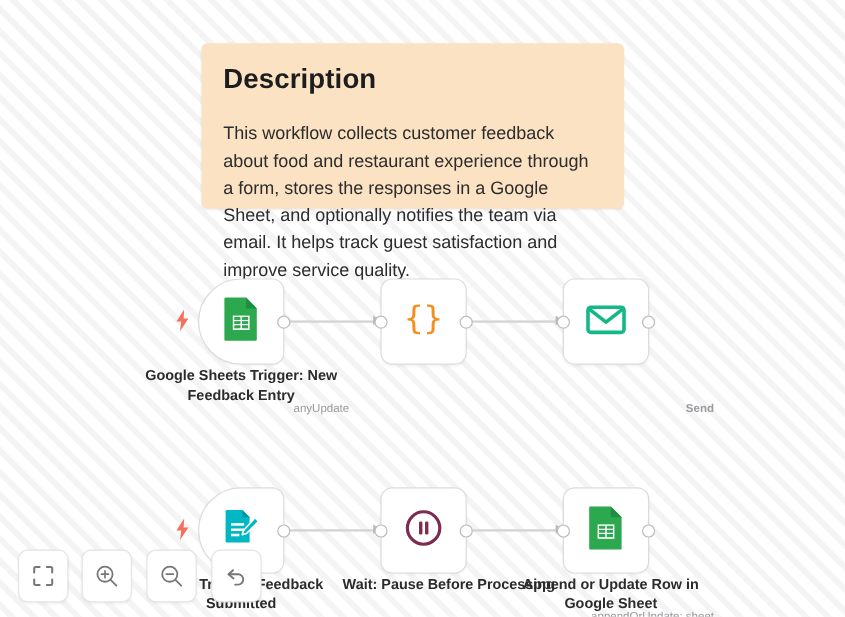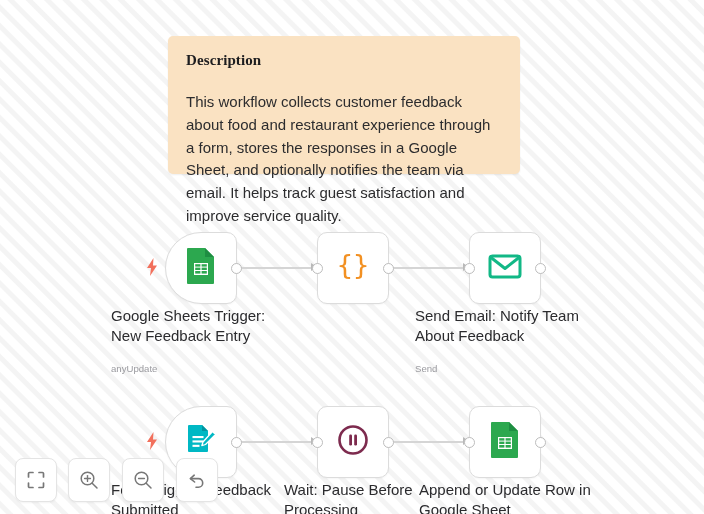--- a/index.html
+++ b/index.html
@@ -25,22 +25,22 @@
   
   .sticky{
     position:absolute;
     background:#fae2c2;
     border-radius:5px;
     box-sizing:border-box;
     padding:16px 18px 12px 18px;
     box-shadow:0 1px 2px rgba(0,0,0,.07);
   }
   .sticky-title{
-    font-size:15px;font-weight:bold;color:#1d1d1f;
-    margin:0 0 22px 0;letter-spacing:.1px;font-family:Liberation Serif, serif;
+    font-size:23px;font-weight:bold;color:#1d1d1f;
+    margin:0 0 22px 0;letter-spacing:.1px;
   }
   .sticky-body{
     font-size:15px;color:#2c2c2e;line-height:1.52;margin:0;
     max-width:330px;
   }
 
   
   .node{
     position:absolute;
     width:72px;height:72px;
@@ -50,36 +50,37 @@
     box-sizing:border-box;
     display:flex;align-items:center;justify-content:center;
     box-shadow:0 1px 2px rgba(0,0,0,.04);
   }
   .node.trigger{
     border-top-left-radius:36px;
     border-bottom-left-radius:36px;
   }
   .node-label{
     position:absolute;
-    font-size:15px;
+    text-align:center;
+    font-size:12px;
     color:#2b2b2e;
     line-height:1.33;
     width:180px;
     left:50%;
     transform:translateX(-50%);
+    font-weight:bold;
   }
   .node-sub{
     position:absolute;
-    text-align:left;
+    text-align:right;
     font-size:9.6px;
     color:#9a9a9f;
     width:180px;
     left:50%;
     transform:translateX(-50%);
-    margin-top:28px;
   }
 
   
   .port{
     position:absolute;
     width:11px;height:11px;border-radius:50%;
     background:#ffffff;border:1.4px solid #bdbdbd;
     box-sizing:border-box;
     top:50%;margin-top:-5.5px;
   }
@@ -173,22 +174,21 @@
   <div class="node" style="left:469px;top:232px;">
     <span>
       <svg width="34" height="28" viewBox="0 0 34 28">
         <rect x="2" y="4" width="30" height="21" rx="2.5" fill="none" stroke="#12B886" stroke-width="3"></rect>
         <path d="M3.6 6 L17 16.5 L30.4 6" fill="none" stroke="#12B886" stroke-width="3" stroke-linecap="round" stroke-linejoin="round"></path>
       </svg>
     </span>
     <div class="port in"></div>
     <div class="port out"></div>
   </div>
-  <div class="node-label" style="left:505px;top:306px;">Send Email: Notify Team About Feedback</div>
-  <div class="node-sub" style="left:505px;top:335px;">Send</div>
+  <div class="node-sub" style="left:505px;top:335px;font-weight:bold;">Send</div>
 
   <div class="conn" style="left:237px;top:441px;width:84px;"></div>
   <div class="arrow" style="left:311px;top:436.5px;"></div>
 
   <div class="conn" style="left:389px;top:441px;width:84px;"></div>
   <div class="arrow" style="left:463px;top:436.5px;"></div>
 
   <div class="bolt" style="left:145px;top:432px;">
     <svg width="14" height="18" viewBox="0 0 14 18">
       <path d="M8.5 0 L2 10 L6 10 L5 18 L12 7.5 L8 7.5 Z" fill="#F2705C"></path>

